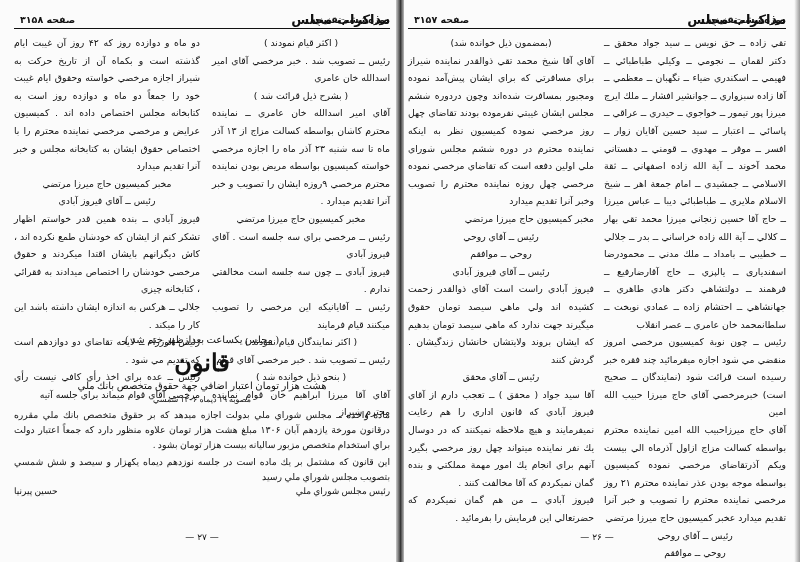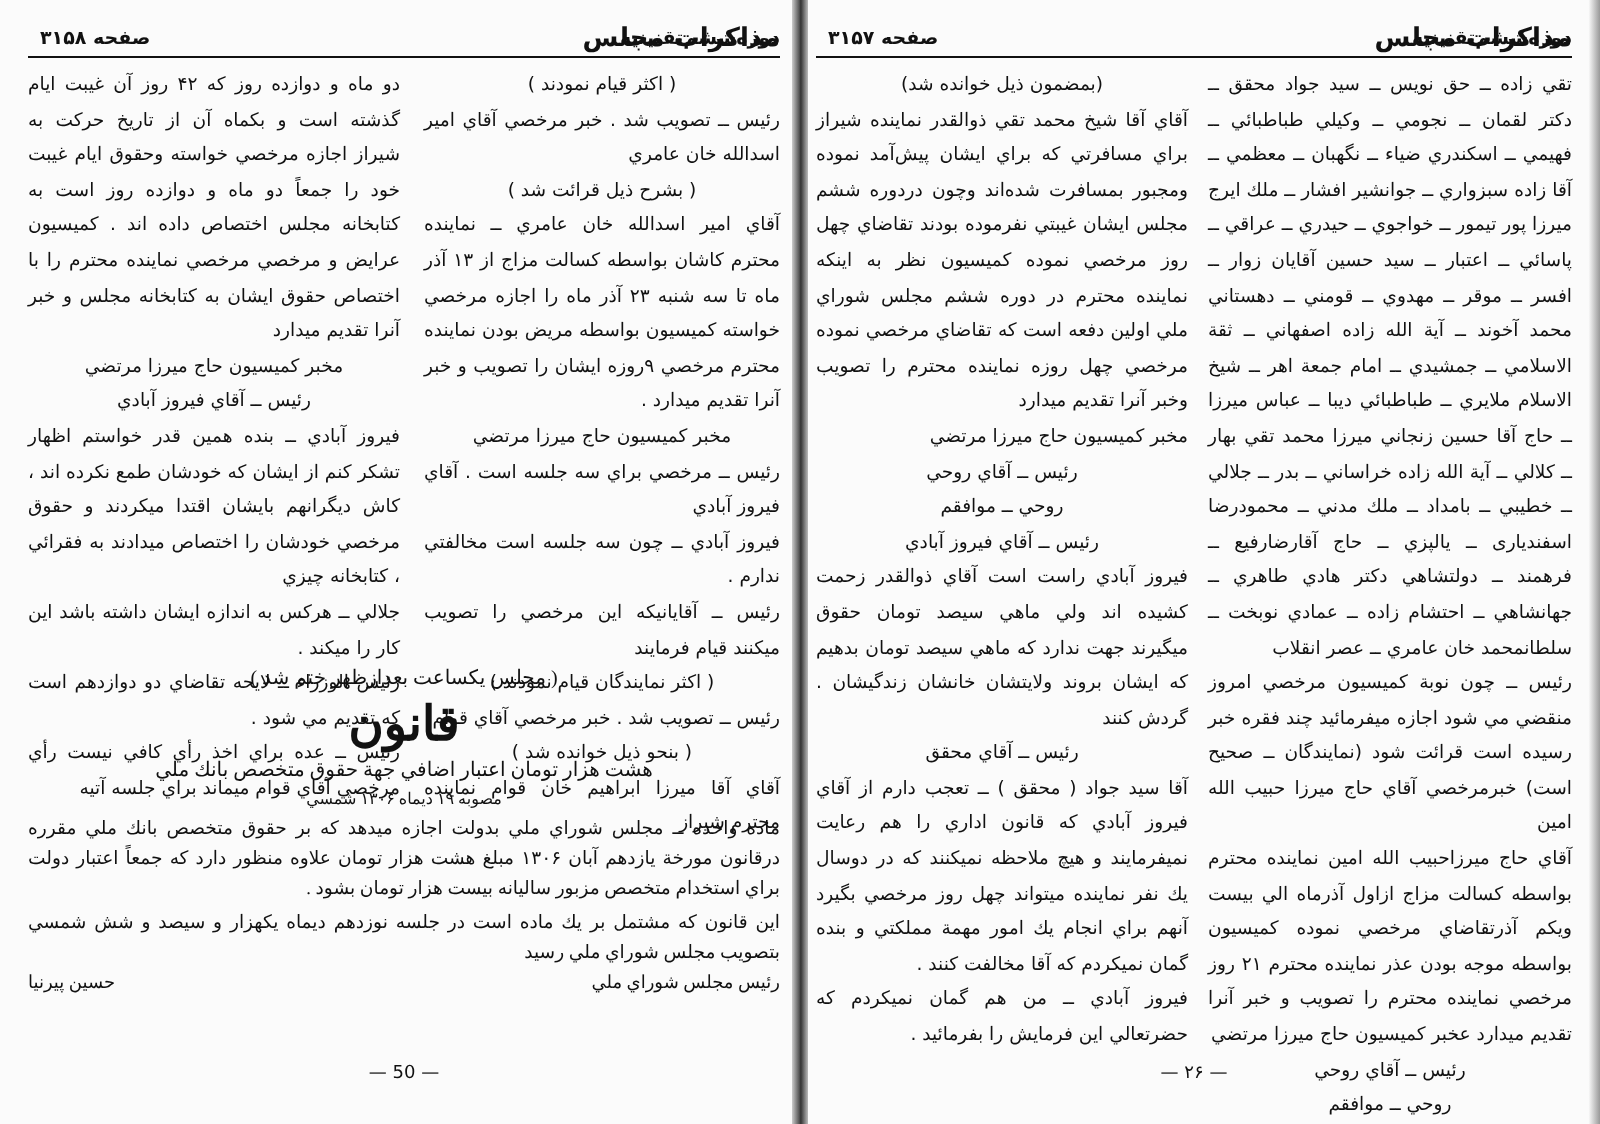--- a/index.html
+++ b/index.html
@@ -71,21 +71,21 @@
       <div class="title">قانون</div>
       <div class="sub">هشت هزار تومان اعتبار اضافي جهة حقوق متخصص بانك ملي</div>
       <div class="date">مصوبه ۱۹ دیماه ۱۳۰۶ شمسي</div>
       <div class="body">ماده واحده ــ مجلس شوراي ملي بدولت اجازه ميدهد كه بر حقوق متخصص بانك ملي مقرره درقانون مورخة يازدهم آبان ۱۳۰۶ مبلغ هشت هزار تومان علاوه منظور دارد كه جمعاً اعتبار دولت براي استخدام متخصص مزبور ساليانه بيست هزار تومان بشود .</div>
       <div class="body">اين قانون كه مشتمل بر يك ماده است در جلسه نوزدهم دیماه يكهزار و سيصد و شش شمسي بتصويب مجلس شوراي ملي رسيد</div>
       <div class="sigs">
         <span>رئيس مجلس شوراي ملي</span>
         <span>حسين پيرنيا</span>
       </div>
     </div>
-    <div class="pnum">— 50 —</div>
+    <div class="pnum">— ۲۷ —</div>
   </div>
 
   <div class="page right">
     <div class="hdr">
       <span class="l">دوره‌ششم‌تقنينيه</span>
       <span class="c">مذاكرات مجلس</span>
       <span class="r">صفحه ۳۱۵۷</span>
     </div>
     <div class="col colA" id="rA">
         <p>تقي زاده ــ حق نويس ــ سيد جواد محقق ــ دكتر لقمان ــ نجومي ــ وكيلي طباطبائي ــ فهيمي ــ اسكندري ضياء ــ نگهبان ــ معظمي ــ آقا زاده سبزواري ــ جوانشير افشار ــ ملك ايرج ميرزا پور تيمور ــ خواجوي ــ حيدري ــ عراقي ــ پاسائي ــ اعتبار ــ سيد حسين آقايان زوار ــ افسر ــ موقر ــ مهدوي ــ قومني ــ دهستاني محمد آخوند ــ آية الله زاده اصفهاني ــ ثقة الاسلامي ــ جمشيدي ــ امام جمعة اهر ــ شيخ الاسلام ملايري ــ طباطبائي ديبا ــ عباس ميرزا ــ حاج آقا حسين زنجاني ميرزا محمد تقي بهار ــ كلالي ــ آية الله زاده خراساني ــ بدر ــ جلالي ــ خطيبي ــ بامداد ــ ملك مدني ــ محمودرضا اسفنديارى ــ يالپزي ــ حاج آقارضارفيع ــ فرهمند ــ دولتشاهي دكتر هادي طاهري ــ جهانشاهي ــ احتشام زاده ــ عمادي نوبخت ــ سلطانمحمد خان عامري ــ عصر انقلاب</p>

